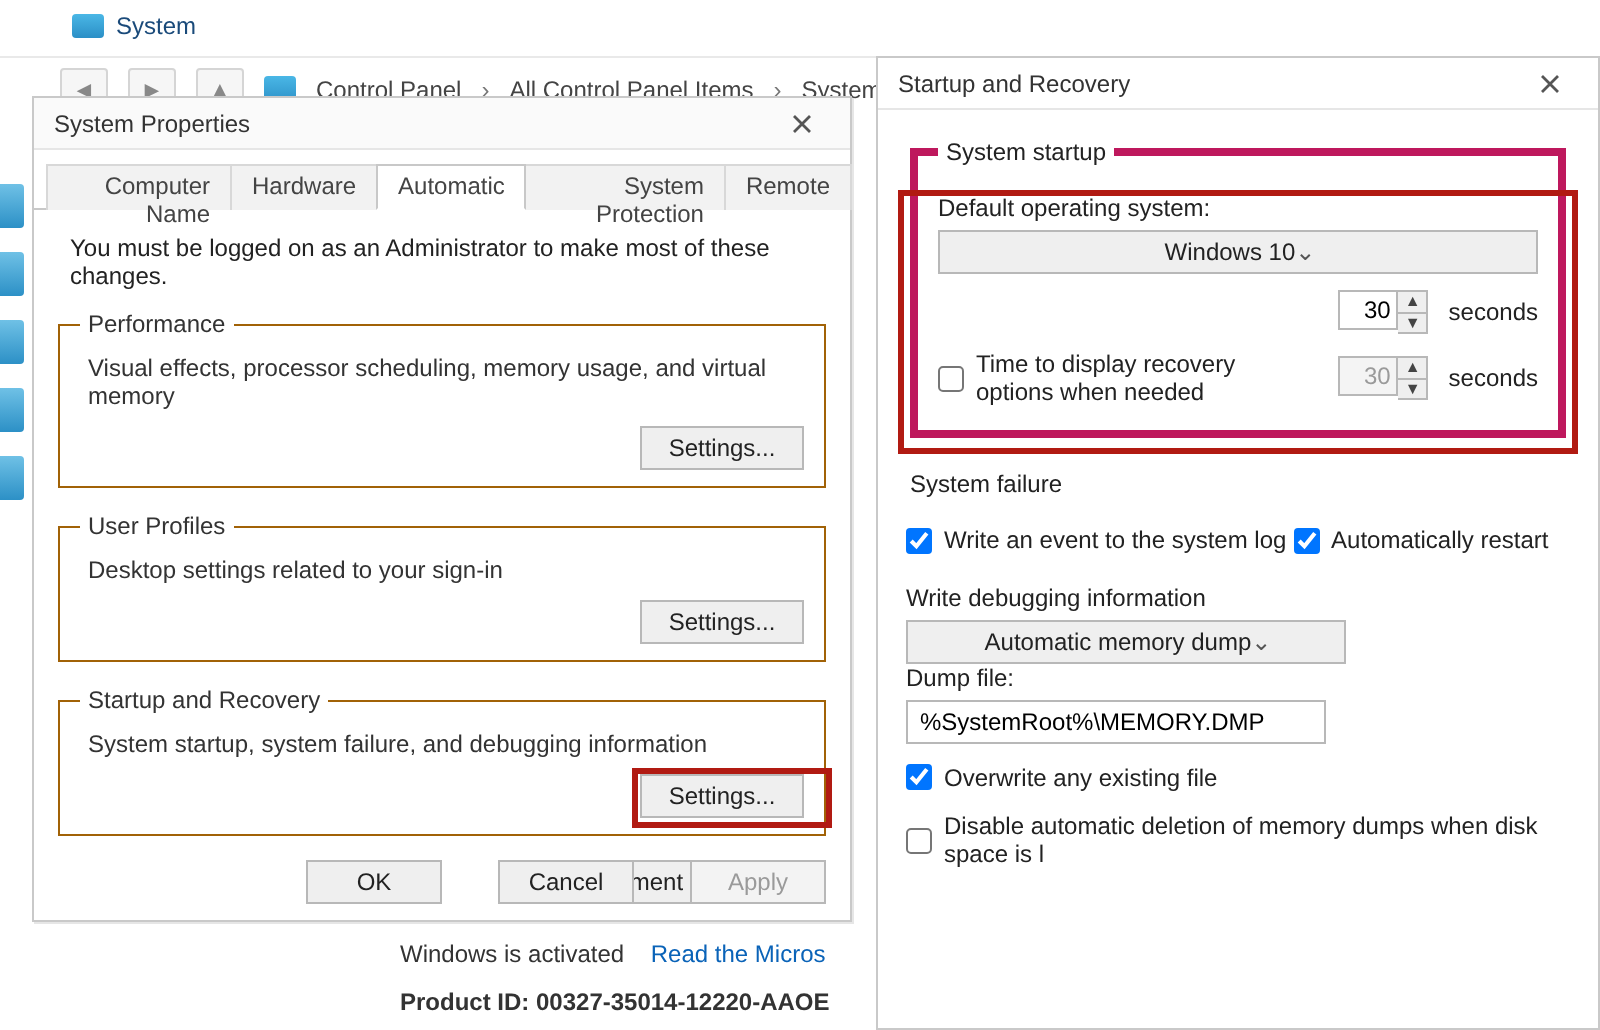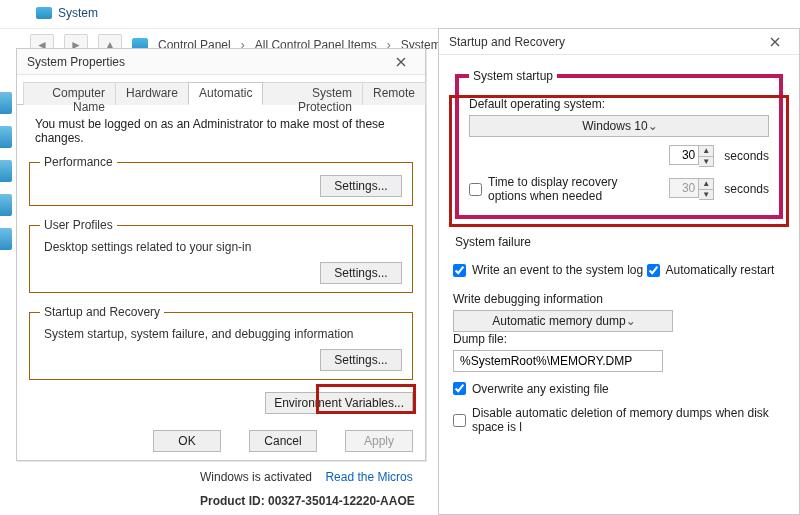--- a/index.html
+++ b/index.html
@@ -111,20 +111,21 @@
     <div class="tab">Hardware</div>
     <div class="tab active">Automatic</div>
     <div class="tab">System Protection</div>
     <div class="tab">Remote</div>
   </div>
   <div class="dlg-body">
     <div class="admin-note">You must be logged on as an Administrator to make most of these changes.</div>
 
     <fieldset class="group">
       <legend>Performance</legend>
+      <div class="group-desc">Visual effects, processor scheduling, memory usage, and virtual memory</div>
       <div class="settings-row">
           <button class="winbtn">Settings...</button>
         </div>
     </fieldset>
 
     <fieldset class="group">
       <legend>User Profiles</legend>
       <div class="group-desc">Desktop settings related to your sign-in</div>
       <div class="settings-row">
           <button class="winbtn">Settings...</button>

